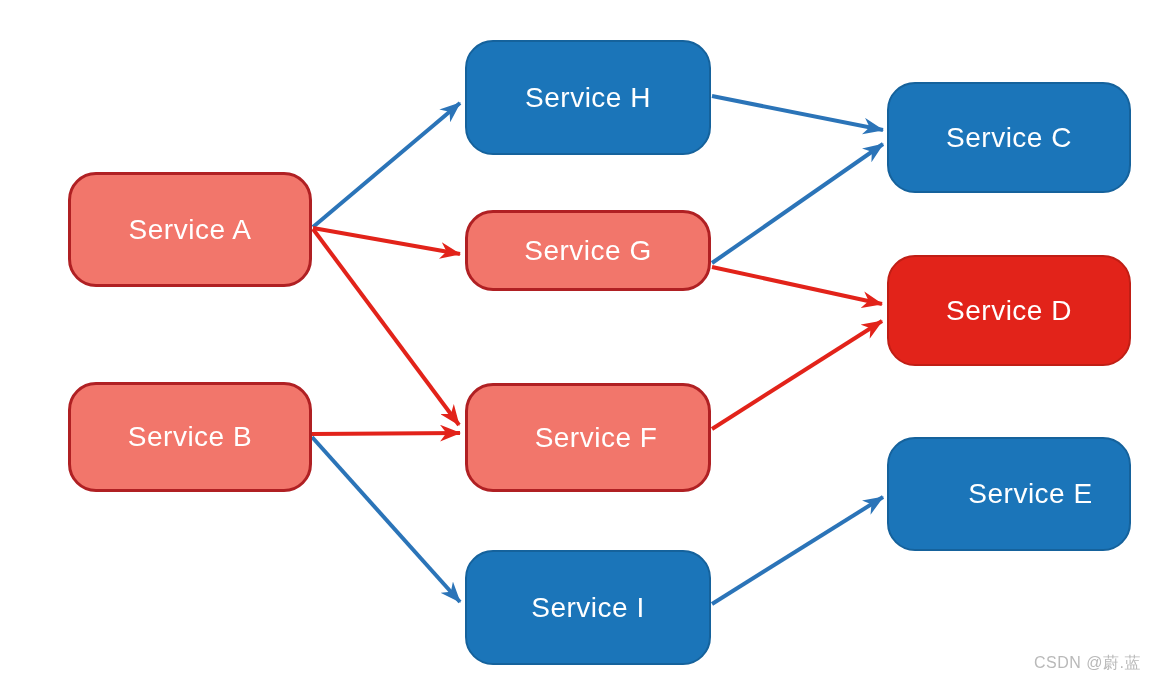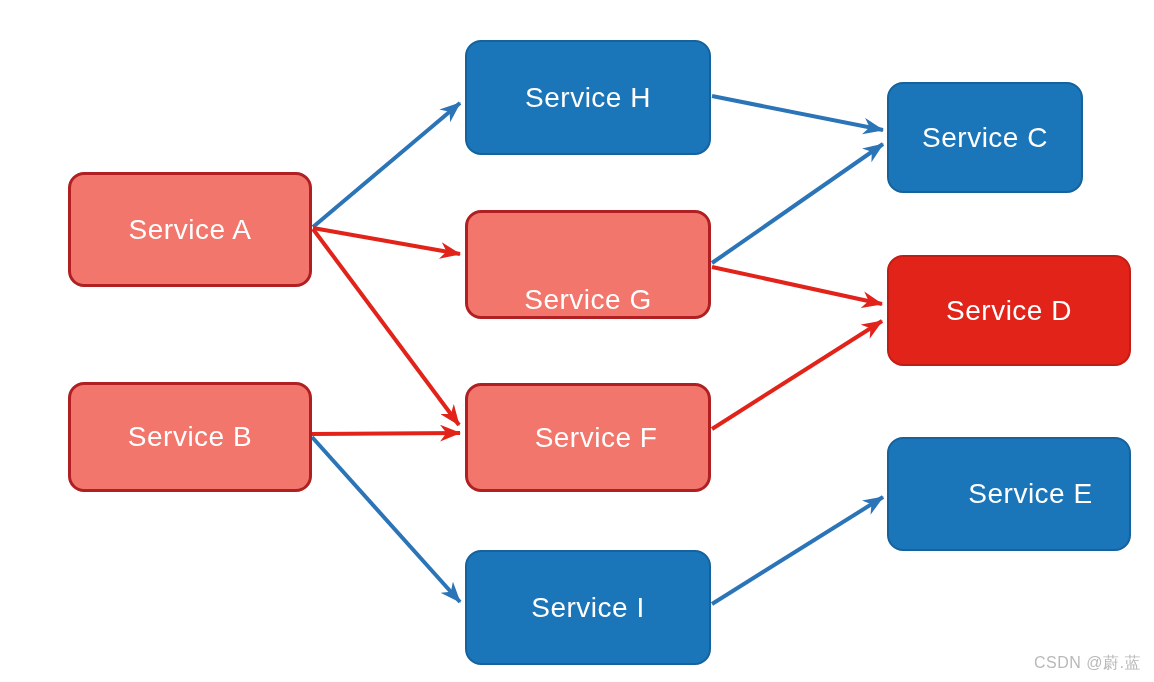--- a/index.html
+++ b/index.html
@@ -27,21 +27,21 @@
     stroke-width: 4;
     fill: none;
   }
   .edge-blue { stroke: var(--arrow-blue); }
   .edge-red  { stroke: var(--arrow-red); }
   .arrowhead-blue { fill: var(--arrow-blue); }
   .arrowhead-red  { fill: var(--arrow-red); }
   .node {
     position: absolute;
     box-sizing: border-box;
-    border-radius: 16px;
+    border-radius: 28px;
     display: flex;
     align-items: center;
     justify-content: center;
     color: var(--node-text);
     font-size: 28px;
     letter-spacing: 0.5px;
   }
   .node.salmon {
     background: var(--salmon-fill);
     border: 3px solid var(--salmon-border);
@@ -95,30 +95,30 @@
   <div class="watermark">CSDN @蔚.蓝</div>
 <div class="node salmon" style="left: 68px; top: 172px; width: 244px; height: 115px;">
       <span class="node-label">Service A</span>
     </div>
     <div class="node salmon" style="left: 68px; top: 382px; width: 244px; height: 110px;">
       <span class="node-label">Service B</span>
     </div>
     <div class="node blue" style="left: 465px; top: 40px; width: 246px; height: 115px;">
       <span class="node-label">Service H</span>
     </div>
-    <div class="node salmon" style="left: 465px; top: 210px; width: 246px; height: 109px; align-items: flex-end;">
+    <div class="node salmon" style="left: 465px; top: 210px; width: 246px; height: 81px;">
       <span class="node-label">Service G</span>
     </div>
     <div class="node salmon" style="left: 465px; top: 383px; width: 246px; height: 109px; padding-left: 16px;">
       <span class="node-label">Service F</span>
     </div>
     <div class="node blue" style="left: 465px; top: 550px; width: 246px; height: 115px;">
       <span class="node-label">Service I</span>
     </div>
-    <div class="node blue" style="left: 887px; top: 82px; width: 196px; height: 111px;">
+    <div class="node blue" style="left: 887px; top: 82px; width: 244px; height: 111px;">
       <span class="node-label">Service C</span>
     </div>
     <div class="node red" style="left: 887px; top: 255px; width: 244px; height: 111px;">
       <span class="node-label">Service D</span>
     </div>
     <div class="node blue" style="left: 887px; top: 437px; width: 244px; height: 114px; padding-left: 43px;">
       <span class="node-label">Service E</span>
     </div>
   </div>
 

